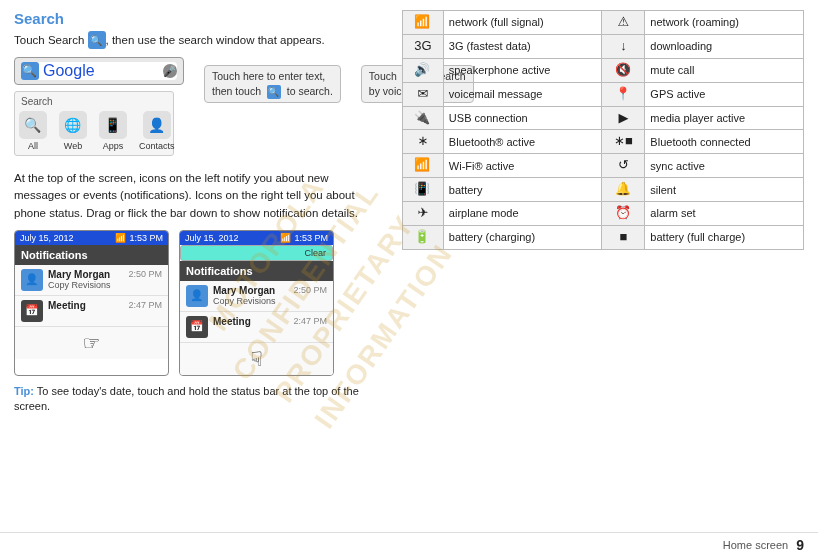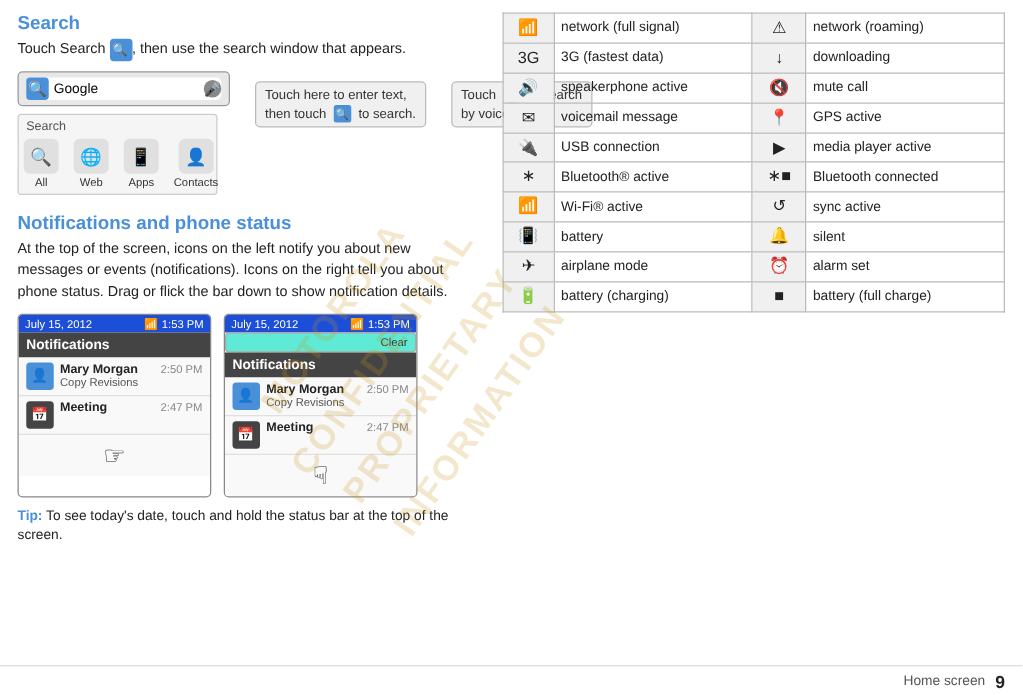--- a/index.html
+++ b/index.html
@@ -323,21 +323,21 @@
       <div class="section-title">Search</div>
       <div class="section-body">
         Touch Search&nbsp;<span style="display:inline-flex;align-items:center;justify-content:center;width:18px;height:18px;background:#4a90d9;border-radius:3px;color:#fff;font-size:10px;">🔍</span>, then use the search window that appears.
       </div>
       <div class="search-demo-area">
         <div class="search-phone-mock">
 
           <div style="background:#e8e8e8;border:1.5px solid #999;border-radius:4px;width:170px;padding:4px 6px;margin-bottom:6px;">
             <div class="search-bar-row" style="border:none;padding:0;margin:0;width:100%;">
               <div class="search-bar-icon" style="background:#4a90d9;font-size:12px;">🔍</div>
-              <div class="search-bar-text" style="font-style:normal;color:#000000;font-size:11px;">Google</div>
+              <div class="search-bar-text" style="font-style:normal;color:#1d4ed8;font-size:16px;">Google</div>
               <div class="search-bar-mic" style="font-size:11px;">🎤</div>
             </div>
           </div>
 
           <div class="search-panel">
             <div class="search-panel-header">Search</div>
             <div class="search-panel-icons">
               <div class="search-panel-item">
                 <div class="icon-box">🔍</div>
                 <span>All</span>
@@ -359,21 +359,20 @@
         </div>
 
         <div class="callouts-area">
           <div class="callout-item">Touch here to enter text,<br>then touch &nbsp;<span style="display:inline-flex;align-items:center;justify-content:center;width:14px;height:14px;background:#4a90d9;border-radius:2px;color:#fff;font-size:9px;">🔍</span>&nbsp; to search.</div>
           <div class="callout-item">Touch &nbsp;<span style="display:inline-flex;align-items:center;justify-content:center;width:14px;height:14px;background:#888;border-radius:50%;color:#fff;font-size:9px;">🎤</span>&nbsp; to search<br>by voice.</div>
         </div>
       </div>
     </div>
 
     <div class="notif-section">
-      <div class="section-title">Notifications and phone status</div>
       <div class="section-body">At the top of the screen, icons on the left notify you about new messages or events (notifications). Icons on the right tell you about phone status. Drag or flick the bar down to show notification details.</div>
       <div class="notif-screens">
 
         <div class="phone-screen">
           <div class="phone-status-bar">
             <span>July 15, 2012</span>
             <span style="display:flex;align-items:center;gap:3px;">
               <span>📶</span>
               <span>1:53 PM</span>
             </span>

